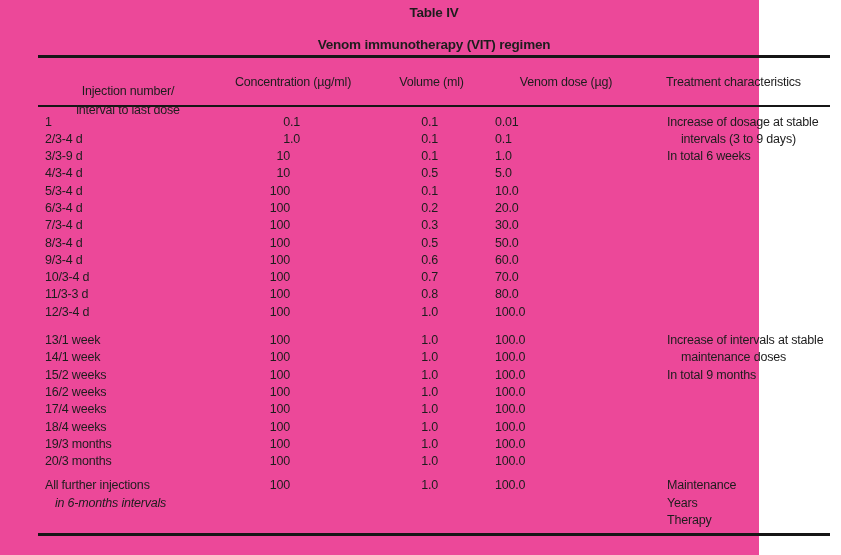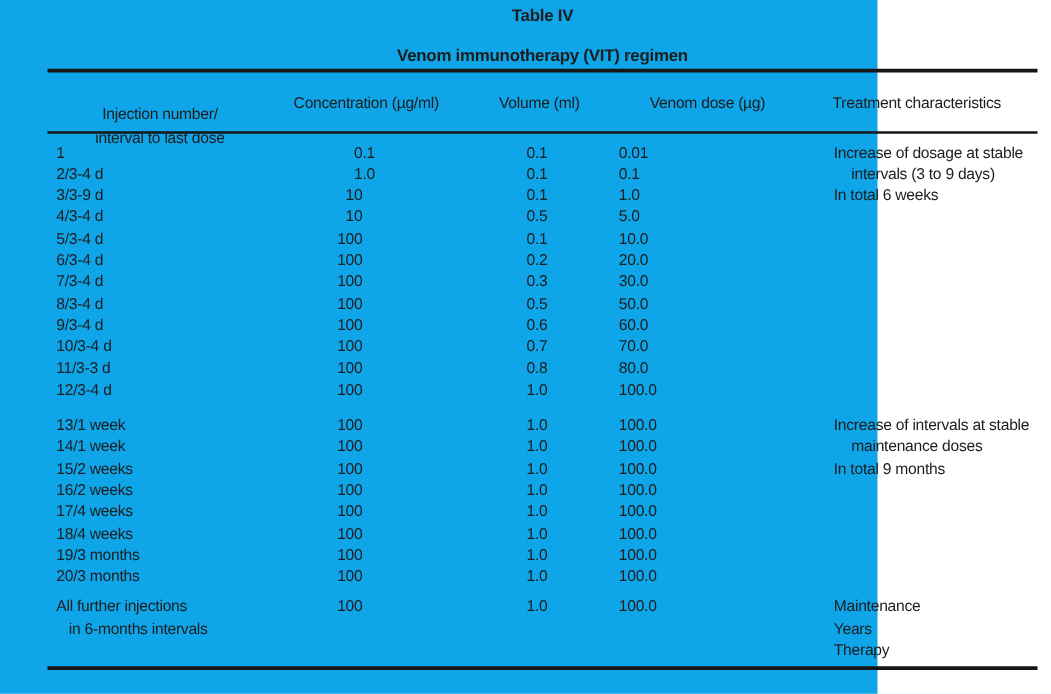--- a/index.html
+++ b/index.html
@@ -4,21 +4,21 @@
 <style>
   * { margin: 0; padding: 0; box-sizing: border-box; }
   html, body { background: #ffffff; }
   body {
     width: 841px; height: 555px;
     font-family: "Liberation Sans", sans-serif;
     color: #1d1d1d;
     overflow: hidden;
     position: relative;
   }
-  .page { position: relative; width: 702px; height: 555px; background: #0ea5e9; }
+  .page { position: relative; width: 759px; height: 555px; background: #ec4899; }
 
   .title, .subtitle {
     position: absolute; left: 38px; width: 792px;
     text-align: center; font-weight: bold; font-size: 13.5px;
     letter-spacing: -0.2px; white-space: nowrap;
   }
   .title { top: 5px; }
   .subtitle { top: 37px; }
 
   .table {
@@ -41,21 +41,21 @@
   .col5 { width: 193px; }
 
   .block { display: flex; align-items: flex-start; }
   .block.b0 { margin-top: 7px; }
   .block.b1 { margin-top: 11px; }
   .block.b2 { margin-top: 7px; }
 
   .line { line-height: 17.3px; white-space: nowrap; }
   .colbox .line { display: block; }
   .col1 .line { padding-left: 7px; }
-  .col1 .line.indent1 { padding-left: 17px; }
+  .col1 .line.indent1 { padding-left: 17px; font-style: italic; }
   .col2 .line { padding-right: 68px; text-align: right; }
   .col3 .line { padding-right: 57px; text-align: right; }
   .col4 .line { padding-right: 52px; text-align: left; }
   .col5 .line { padding-left: 30px; }
   .col5 .line.indent2 { padding-left: 44px; }
   .ghost { visibility: hidden; }
 </style>
 </head>
 <body>
 

